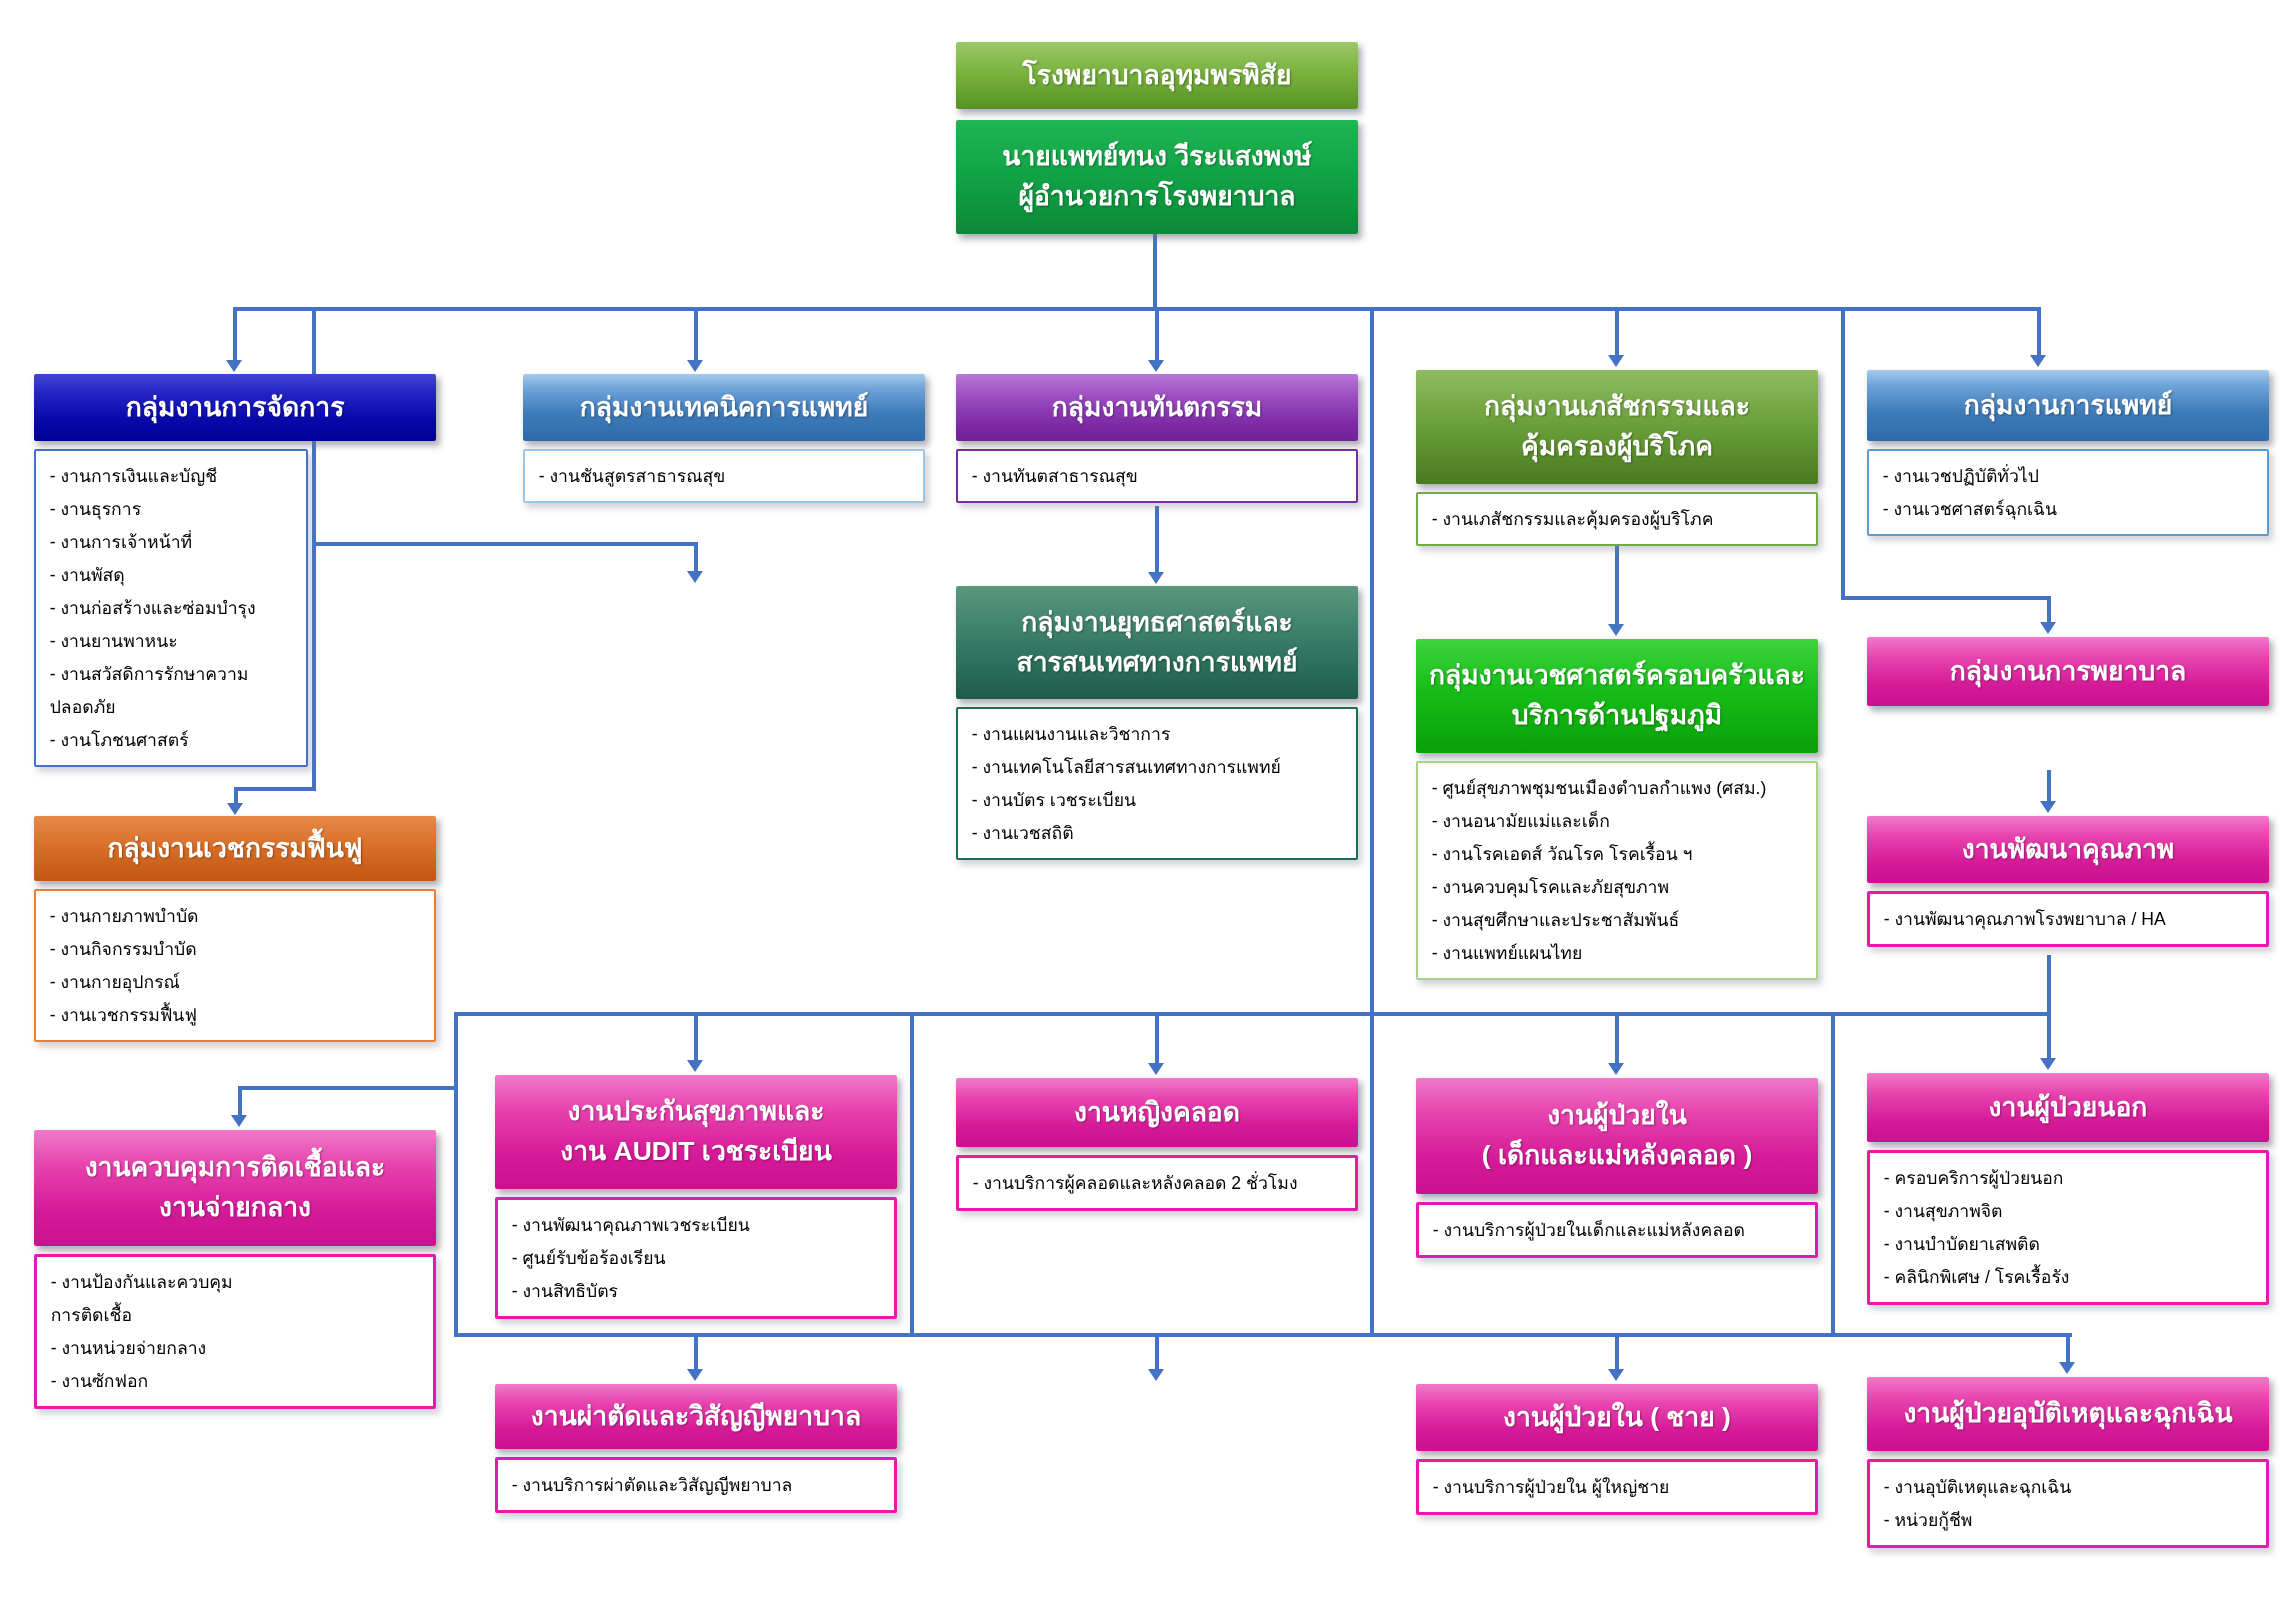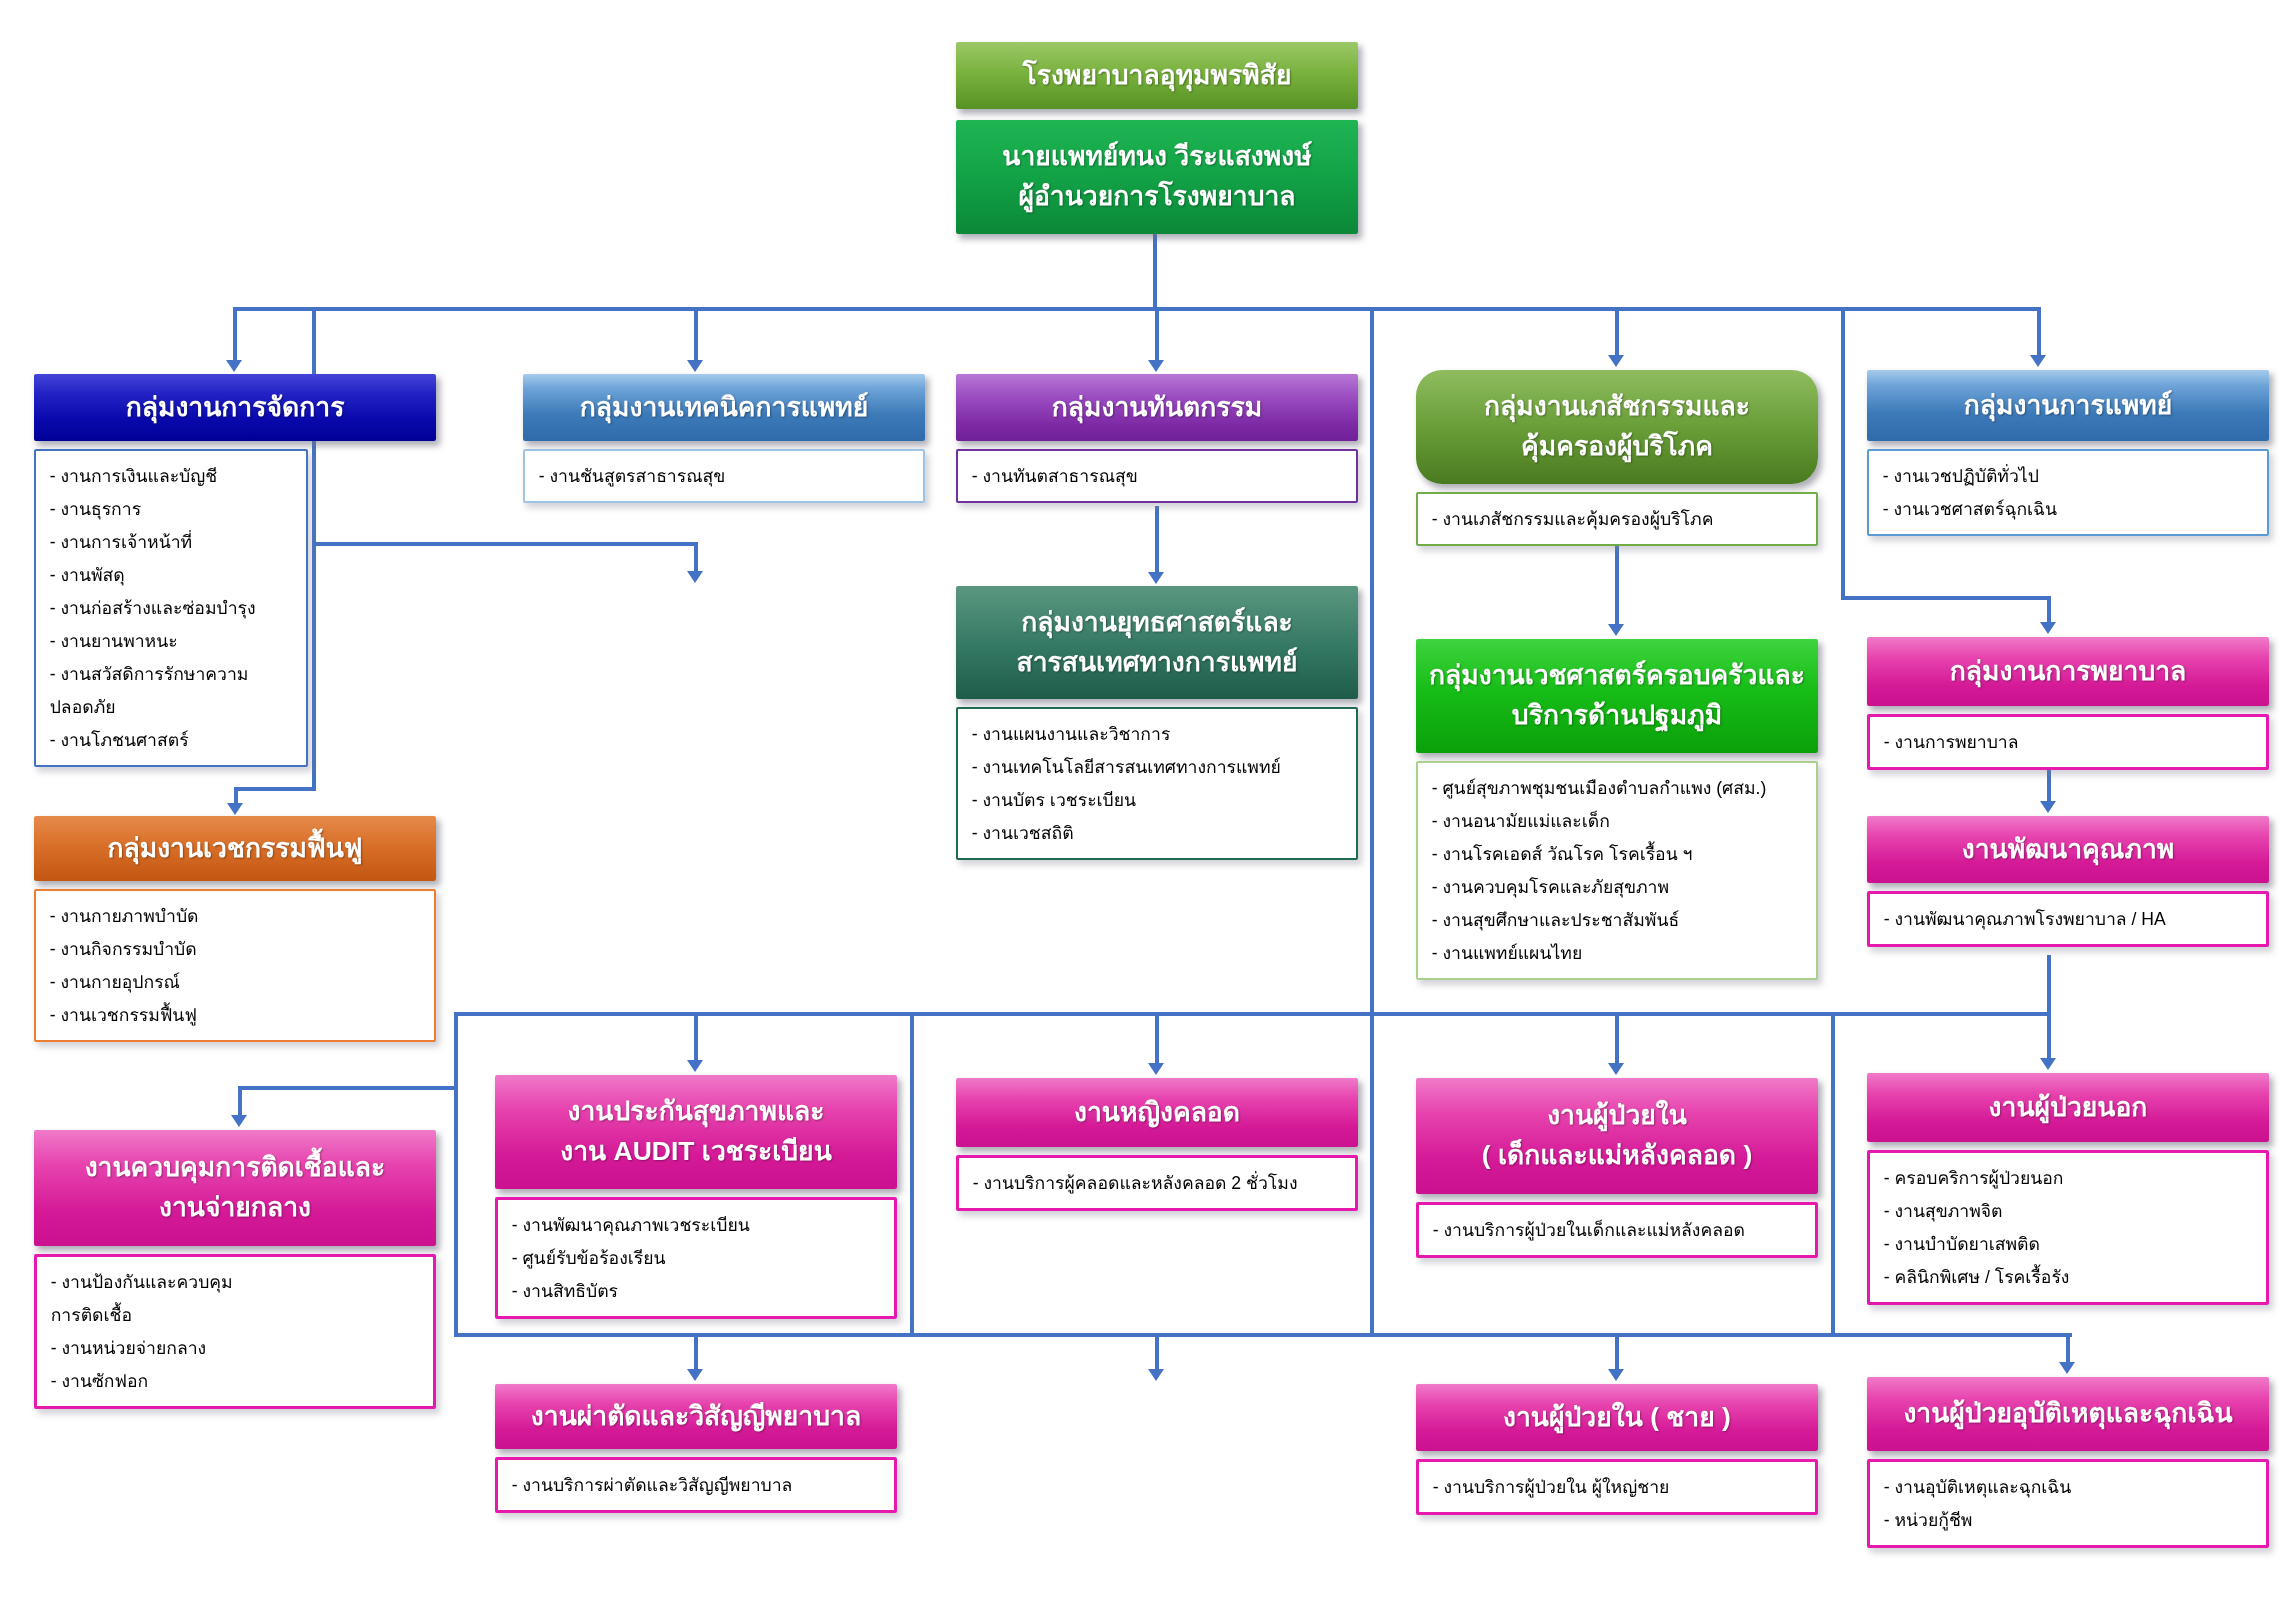--- a/index.html
+++ b/index.html
@@ -22,21 +22,21 @@
   .sub{margin-top:7.8px;background:#ffffff;padding:8.8px 13.7px;font-size:17.6px;line-height:33px;
        color:#000;white-space:pre-line;border-radius:2px;
        box-shadow:3.9px 4.9px 5.9px rgba(130,130,145,.35);}
   .hdr-green1{background:linear-gradient(180deg,#9cc868 0%,#7ab23e 45%,#569324 100%);}
   .hdr-green2{background:linear-gradient(180deg,#1fb553 0%,#12a246 50%,#0b8838 100%);}
   .hdr-navy{background:linear-gradient(180deg,#4444d8 0%,#2222c4 30%,#0a0aae 65%,#000096 100%);}
   .hdr-blue{background:linear-gradient(180deg,#a6cbec 0%,#6da3d8 22%,#3d7ab8 60%,#2f6bab 100%);}
   .hdr-gold{background:linear-gradient(180deg,#f2d468 0%,#e3b724 45%,#cc9c0c 100%);}
   .hdr-purple{background:linear-gradient(180deg,#b877d6 0%,#9a4cc0 35%,#7e2aa6 75%,#6f2097 100%);}
   .hdr-teal{background:linear-gradient(180deg,#5a977f 0%,#337863 55%,#1e5c49 100%);}
-  .hdr-olive{background:linear-gradient(180deg,#8fbc5f 0%,#699e38 50%,#4a7a20 100%);border-radius:26px;}
+  .hdr-olive{background:linear-gradient(180deg,#8fbc5f 0%,#699e38 50%,#4a7a20 100%);}
   .hdr-bgreen{background:linear-gradient(180deg,#3ed43e 0%,#17bd17 45%,#0aa00a 100%);}
   .hdr-orange{background:linear-gradient(180deg,#e68a4a 0%,#d76d26 50%,#c25612 100%);}
   .hdr-pink{background:linear-gradient(180deg,#f07ac9 0%,#e743ae 30%,#d51a98 70%,#cb1090 100%);}
   .sub-navy{border:2.9px solid #4472c4;}
   .sub-blue{border:2.9px solid #9dc3e6;}
   .sub-medblue{border:2.9px solid #5b9bd5;}
   .sub-gold{border:2.9px solid #ffd966;}
   .sub-purple{border:2.9px solid #7030a0;}
   .sub-teal{border:2.9px solid #1e6b52;}
   .sub-olive{border:2.9px solid #70ad47;}
@@ -163,21 +163,20 @@
     <div class="hdr hdr-pink" style="height:67px;">งานผู้ป่วยใน ( ชาย )</div>
     <div class="sub sub-pink"><div class="item">- งานบริการผู้ป่วยใน ผู้ใหญ่ชาย</div></div>
   </div>
 
   <div class="node" style="left:1867px;top:370px;width:402px;">
     <div class="hdr hdr-blue" style="height:71px;">กลุ่มงานการแพทย์</div>
     <div class="sub sub-medblue"><div class="item">- งานเวชปฏิบัติทั่วไป</div><div class="item">- งานเวชศาสตร์ฉุกเฉิน</div></div>
   </div>
   <div class="node" style="left:1867px;top:637px;width:402px;">
     <div class="hdr hdr-pink" style="height:69px;">กลุ่มงานการพยาบาล</div>
-    <div class="sub sub-pink"><div class="item">- งานการพยาบาล</div></div>
   </div>
   <div class="node" style="left:1867px;top:816px;width:402px;">
     <div class="hdr hdr-pink" style="height:67px;">งานพัฒนาคุณภาพ</div>
     <div class="sub sub-pink"><div class="item">- งานพัฒนาคุณภาพโรงพยาบาล / HA</div></div>
   </div>
   <div class="node" style="left:1867px;top:1073px;width:402px;">
     <div class="hdr hdr-pink" style="height:69px;">งานผู้ป่วยนอก</div>
     <div class="sub sub-pink"><div class="item">- ครอบคริการผู้ป่วยนอก</div><div class="item">- งานสุขภาพจิต</div><div class="item">- งานบำบัดยาเสพติด</div><div class="item">- คลินิกพิเศษ / โรคเรื้อรัง</div></div>
   </div>
   <div class="node" style="left:1867px;top:1377px;width:402px;">

